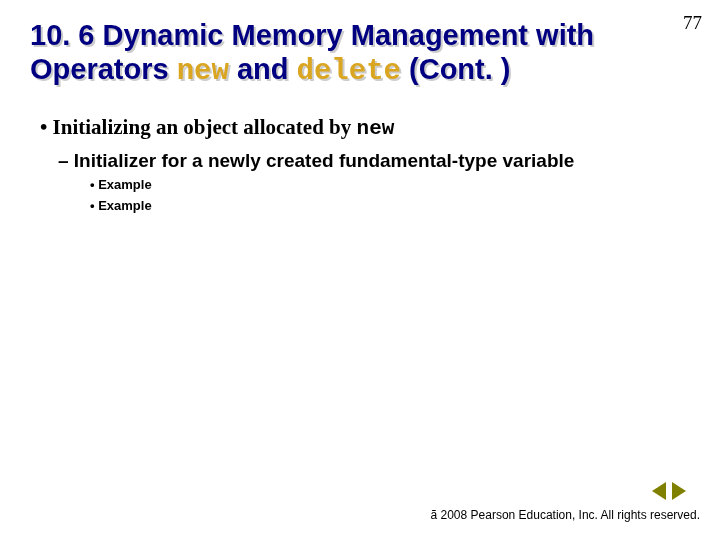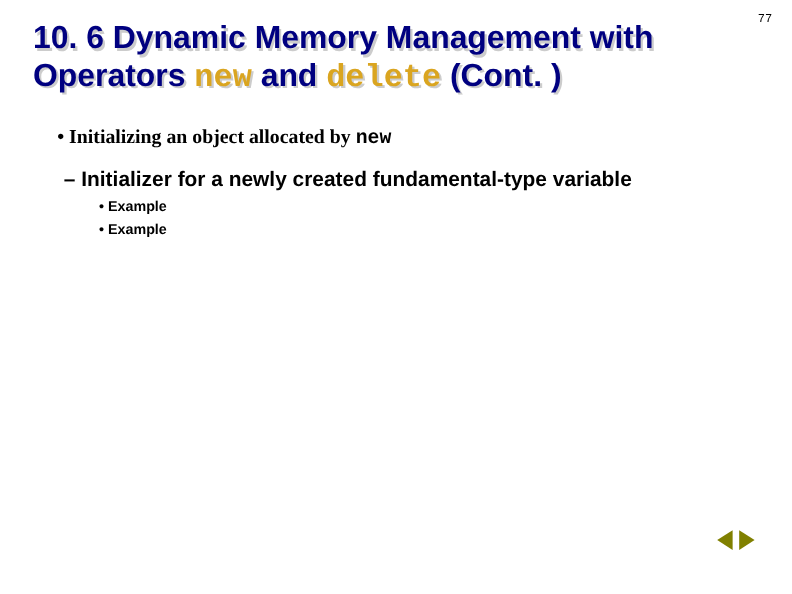--- a/index.html
+++ b/index.html
@@ -17,22 +17,22 @@
   .slide {
     width: 720px;
     height: 540px;
     position: relative;
     padding: 18px 30px 40px 30px;
   }
   .page-num {
     position: absolute;
     top: 12px;
     right: 18px;
-    font-family: Liberation Mono, monospace;
-    font-size: 11px;
+    font-family: Liberation Serif, serif;
+    font-size: 19px;
   }
   .title {
     font-family: Arial, Helvetica, sans-serif;
     font-weight: bold;
     font-size: 29px;
     color: #000080;
     line-height: 1.18;
     text-shadow: 2px 2px 0 #ccc;
     margin: 0 70px 24px 0;
   }
@@ -40,21 +40,21 @@
     font-family: "Courier New", Courier, monospace;
     color: #DAA520;
     font-weight: bold;
   }
   .body {
     padding-left: 10px;
     font-family: "Times New Roman", Times, serif;
     font-size: 22px;
     line-height: 1.35;
   }
-  .b1 { font-weight: bold; font-size: 18px; margin: 12px; }
+  .b1 { font-weight: bold; font-size: 21px; margin: 0; }
   .b2 { font-weight: bold; font-size: 19px; margin: 4px 0 0 18px; font-family: Arial, Helvetica, sans-serif; }
   .b3 { font-weight: bold; font-size: 13px; margin: 3px 0 0 50px; font-family: Arial, Helvetica, sans-serif; }
   .b4 { font-family: "Courier New", Courier, monospace; font-weight: bold; font-size: 18px; margin: 3px 0 2px 84px; white-space: nowrap; }
   .code { font-family: "Courier New", Courier, monospace; font-weight: bold; }
   .footer {
     position: absolute;
     bottom: 18px;
     right: 20px;
     font-family: Arial, Helvetica, sans-serif;
     font-size: 12px;
@@ -101,14 +101,17 @@
     <p class="b3">•  Example</p>
 
 
   </div>
 
   <div class="nav">
     <div class="tri tri-left"></div>
     <div class="tri tri-right"></div>
   </div>
 
+  <div class="footer">
+    <span class="copysym">ã</span><span> 2008 Pearson Education, Inc.  All rights reserved.</span>
+  </div>
 
 </div>
 
 </body></html>

